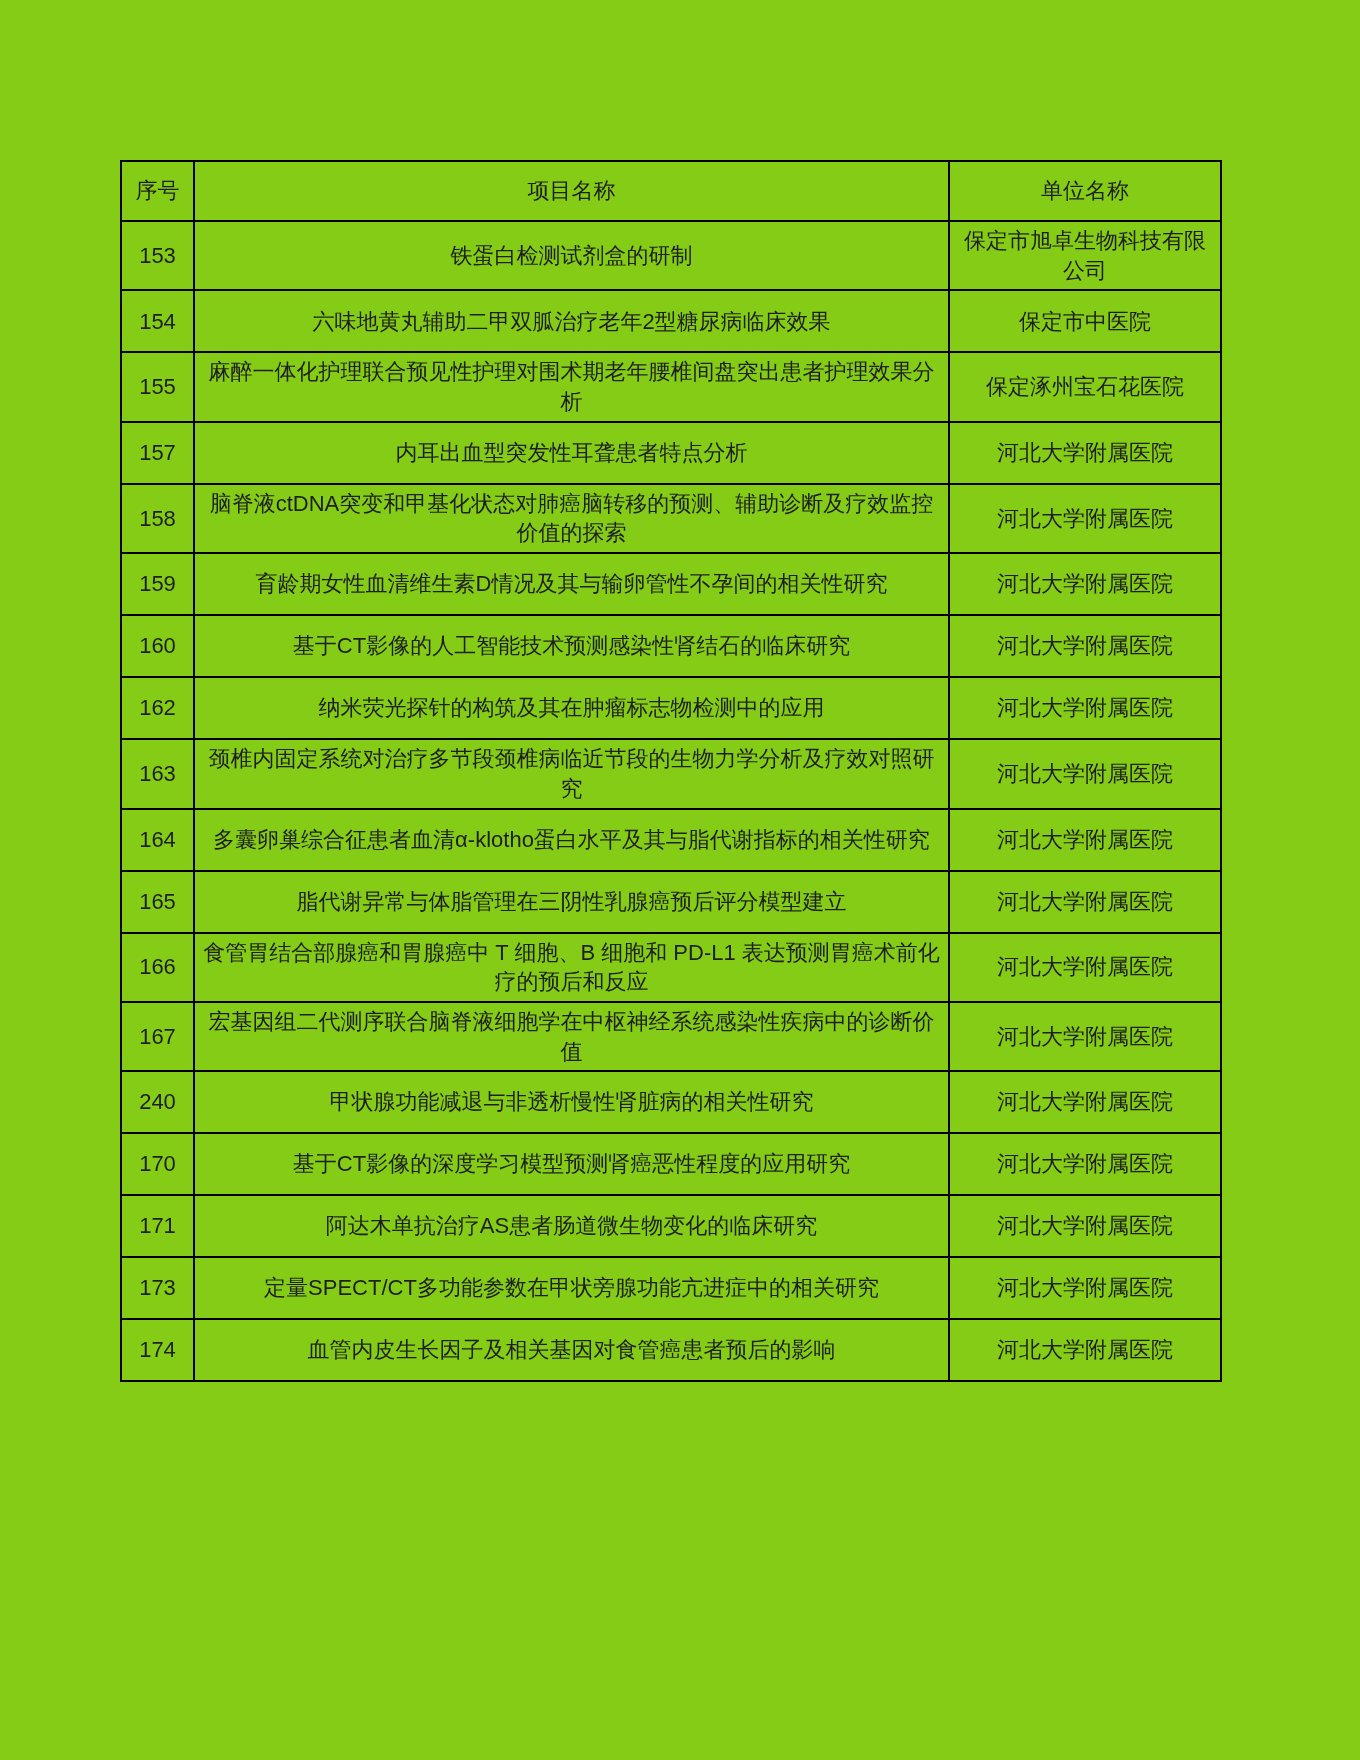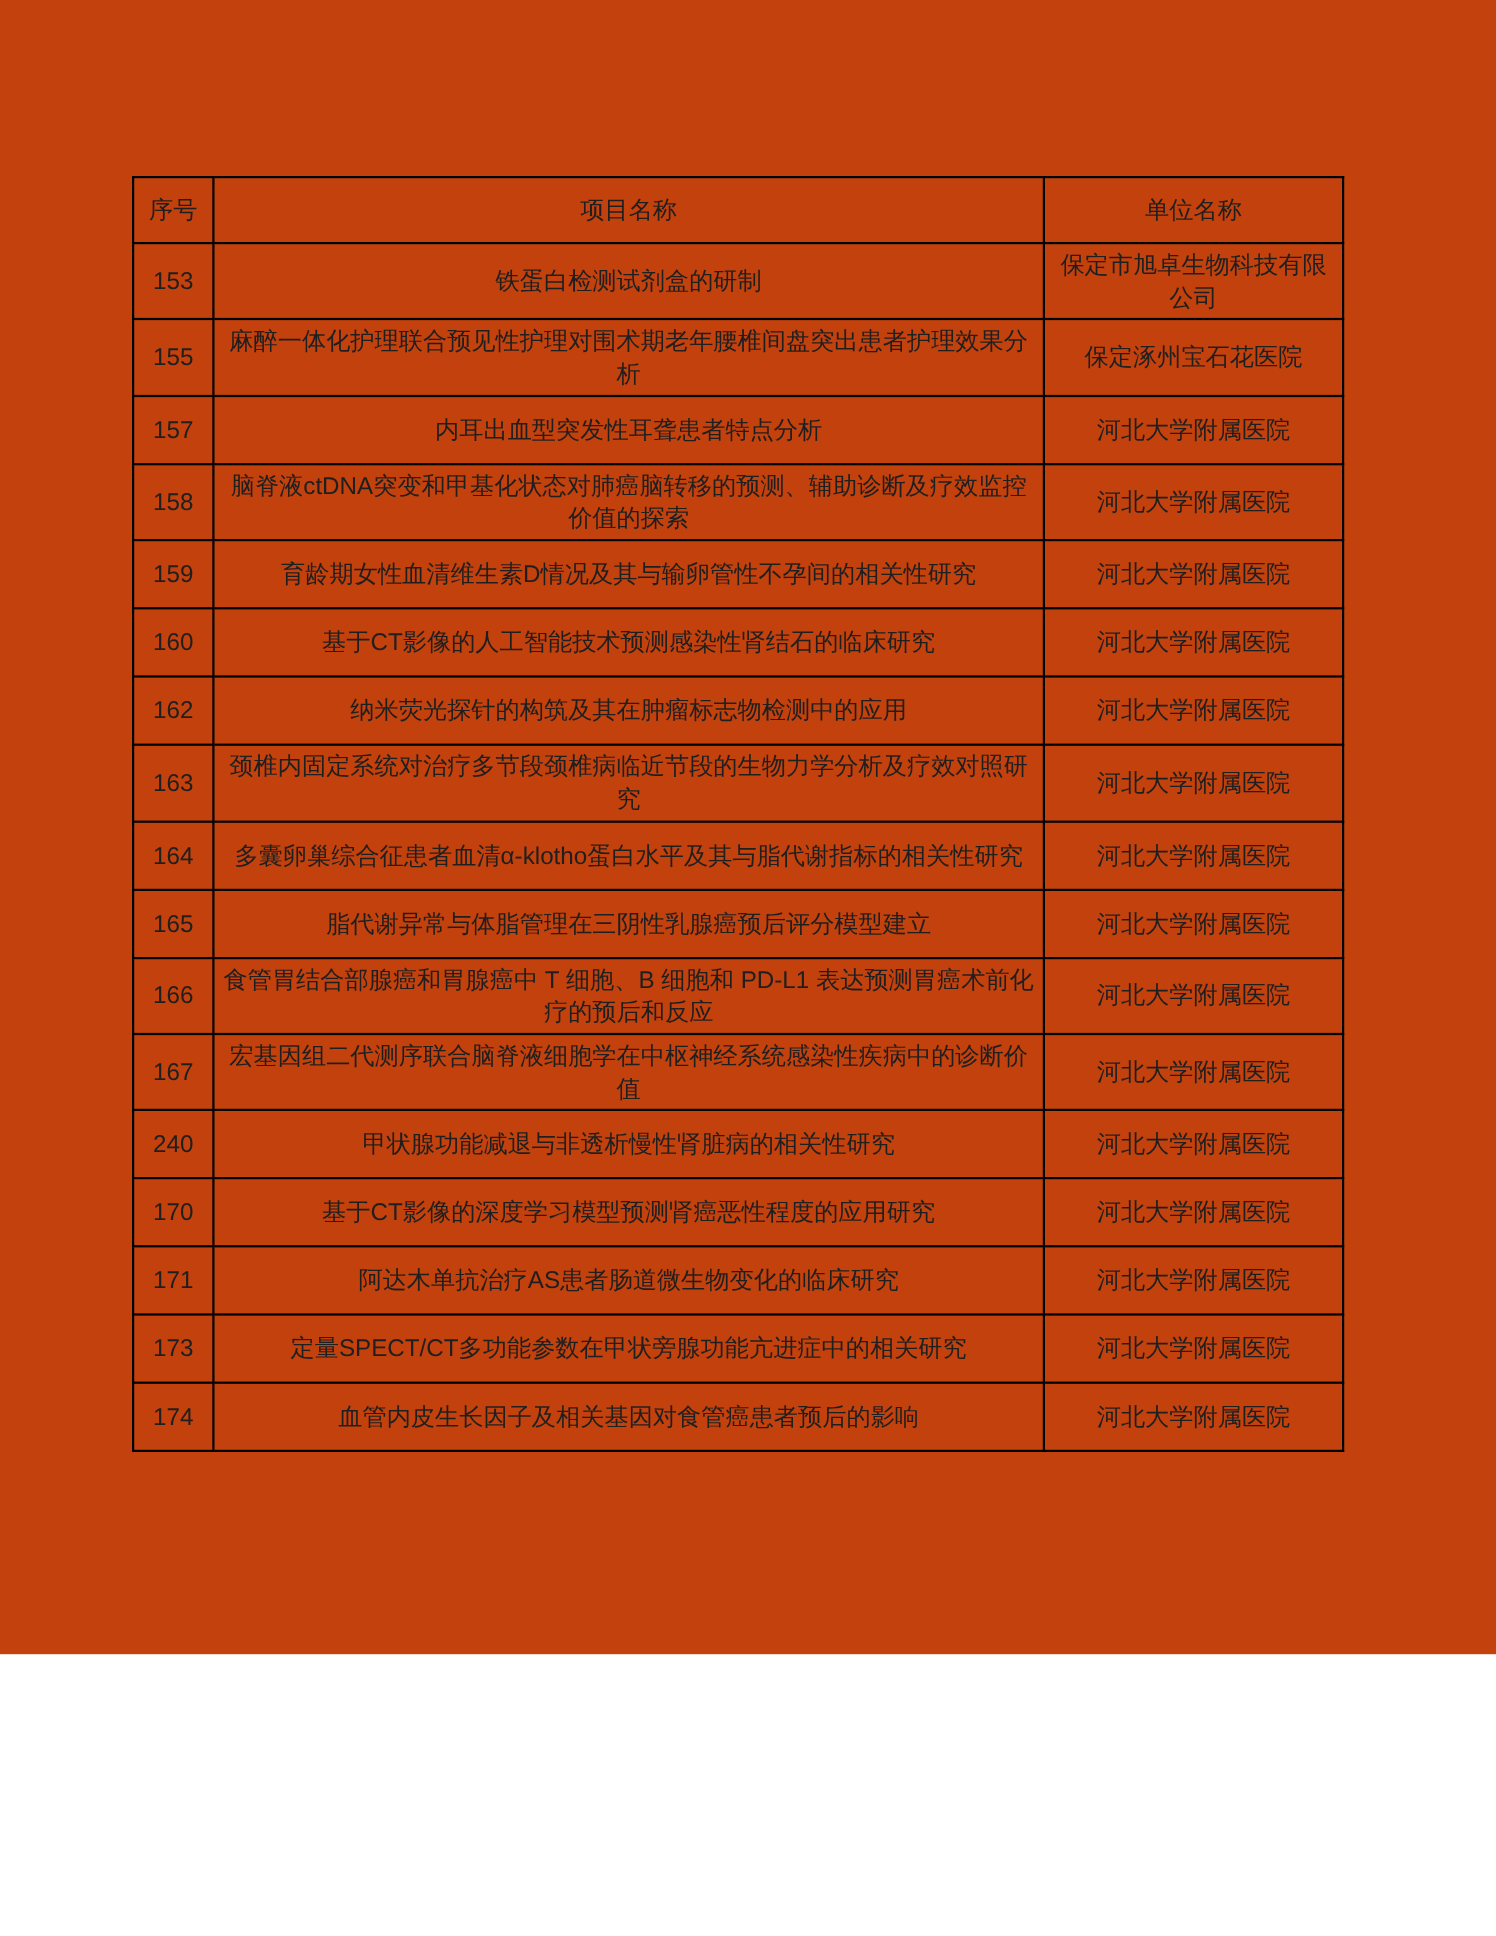--- a/index.html
+++ b/index.html
@@ -3,22 +3,22 @@
 <meta charset="utf-8">
 <style>
   html, body {
     margin: 0;
     padding: 0;
     background: #ffffff;
   }
   .page {
     position: relative;
     width: 1360px;
-    height: 1504px;
-    background: #c2410c;
+    height: 1760px;
+    background: #84cc16;
     font-family: "Liberation Sans", sans-serif;
     overflow: hidden;
   }
   table.doc-table {
     position: absolute;
     left: 120px;
     top: 160px;
     width: 1100px;
     border-collapse: collapse;
     table-layout: fixed;
@@ -61,20 +61,25 @@
         <th>序号</th>
         <th>项目名称</th>
         <th>单位名称</th>
       </tr>
     </thead>
     <tbody>
         <tr>
           <td class="c-no">153</td>
           <td class="c-project">铁蛋白检测试剂盒的研制</td>
           <td class="c-unit">保定市旭卓生物科技有限公司</td>
+        </tr>
+        <tr>
+          <td class="c-no">154</td>
+          <td class="c-project">六味地黄丸辅助二甲双胍治疗老年2型糖尿病临床效果</td>
+          <td class="c-unit">保定市中医院</td>
         </tr>
         <tr>
           <td class="c-no">155</td>
           <td class="c-project">麻醉一体化护理联合预见性护理对围术期老年腰椎间盘突出患者护理效果分析</td>
           <td class="c-unit">保定涿州宝石花医院</td>
         </tr>
         <tr>
           <td class="c-no">157</td>
           <td class="c-project">内耳出血型突发性耳聋患者特点分析</td>
           <td class="c-unit">河北大学附属医院</td>

